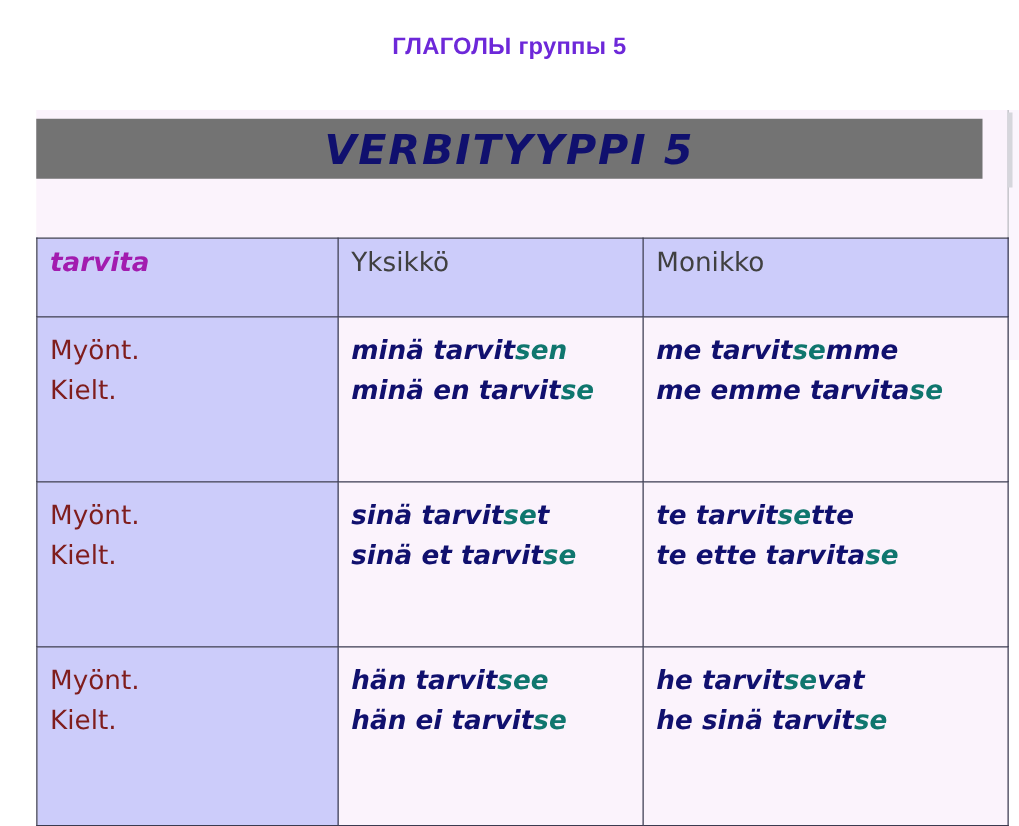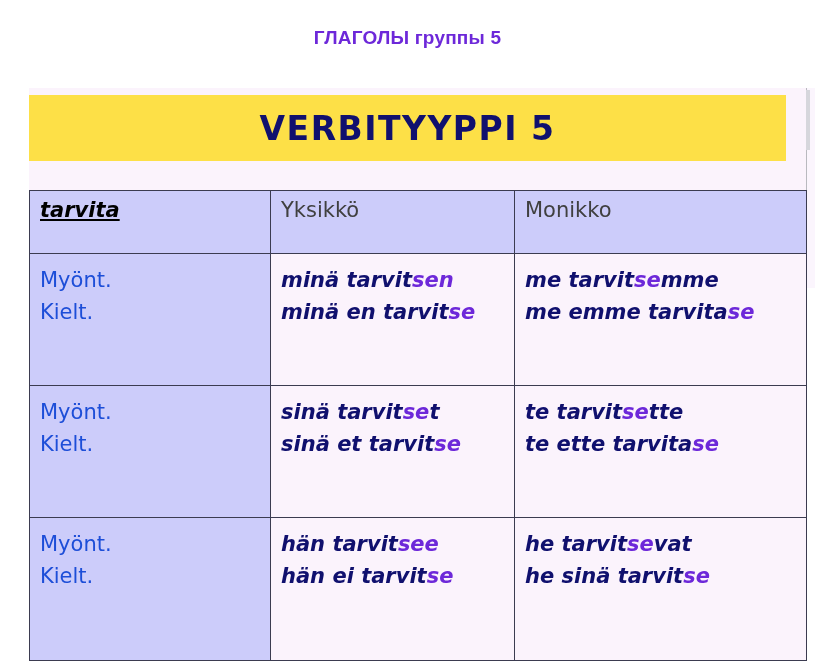--- a/index.html
+++ b/index.html
@@ -57,25 +57,26 @@
     height: 102px;
     background: #fbf3fc;
   }
 
   
   #heading-band {
     position: absolute;
     left: 29px;
     top: 95px;
     width: 757px;
-    height: 66px;
-    background: #fde047;
+    height: 48px;
+    background: #737373;
     display: flex;
     align-items: center;
     justify-content: center;
+    font-style: italic;
   }
   #heading-band .heading-text {
     font-family: "DejaVu Sans", sans-serif;
     font-weight: bold;
     font-size: 33px;
     color: #10106e;
     letter-spacing: 1.5px;
   }
 
   
@@ -104,50 +105,49 @@
     height: 54px;
     padding: 8px 0 0 10px !important;
   }
   .hdr-text {
     font-family: "DejaVu Sans", sans-serif;
     font-size: 21px;
     color: #404040;
     line-height: 1.1;
   }
   .hdr-text.verb {
-    color: #000000;
+    color: #a21caf;
     font-style: italic;
     font-weight: bold;
-    text-decoration: underline;
   }
 
   
   .body-cell {
     height: 120px;
     padding: 11px 0 0 10px !important;
   }
   .body-cell.r3 { height: 131px; }
 
   .label-line {
     font-family: "DejaVu Sans", sans-serif;
     font-size: 21px;
-    color: #1d4ed8;
+    color: #7f1d1d;
     line-height: 1.52;
     white-space: nowrap;
   }
   .form-line {
     font-family: "DejaVu Sans", sans-serif;
     font-style: italic;
     font-weight: bold;
     font-size: 21px;
     color: #10106e;
     line-height: 1.52;
     white-space: nowrap;
   }
-  .hl { color: #6d28d9; }
+  .hl { color: #0f766e; }
 </style>
 </head>
 <body>
 
 <div id="slide-title">ГЛАГОЛЫ группы 5</div>
 
 <div id="content-panel"></div>
 
 <div id="right-strip"></div>
 <div id="right-strip-thumb"></div>

